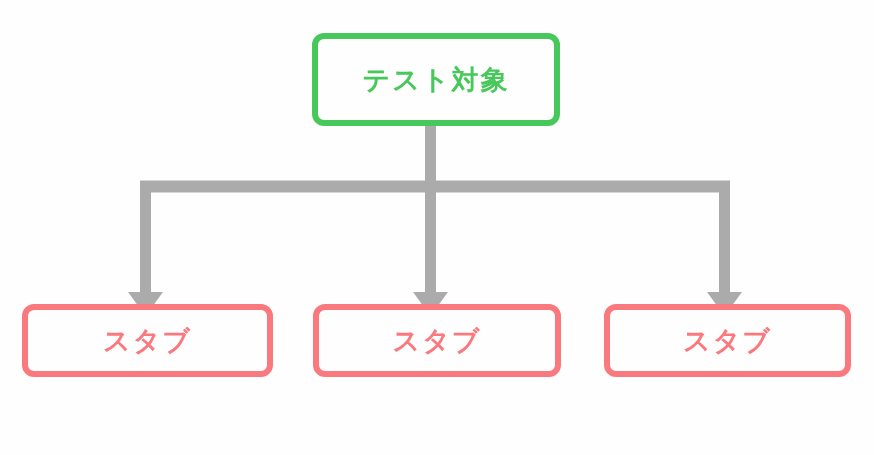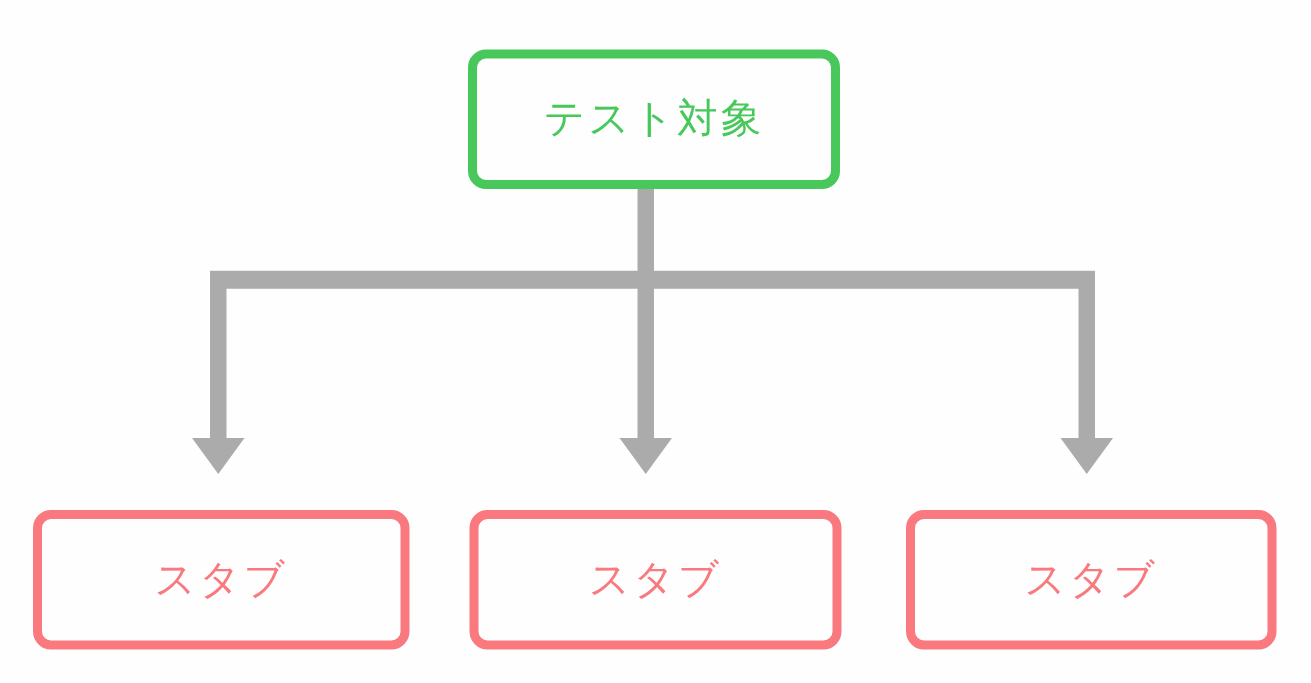--- a/index.html
+++ b/index.html
@@ -28,21 +28,21 @@
   .node {
     position: absolute;
     box-sizing: border-box;
     display: flex;
     align-items: center;
     justify-content: center;
     background: #fefefe;
     border-style: solid;
   }
   .node-label {
-    font-weight: normal;
+    font-weight: bold;
     letter-spacing: 2px;
     white-space: nowrap;
     line-height: 1;
   }
 
   
   #node-sut {
     left: 312px;
     top: 33px;
     width: 248px;
@@ -51,22 +51,22 @@
     border-color: #48c85b;
     border-radius: 12px;
   }
   #node-sut .node-label {
     color: #48c85b;
     font-size: 27px;
   }
 
   
   .node-stub {
-    top: 340px;
-    height: 93px;
+    top: 304px;
+    height: 73px;
     border-width: 6px;
     border-color: #f9797e;
     border-radius: 12px;
   }
   .node-stub .node-label {
     color: #f9797e;
     font-size: 27px;
   }
   #node-stub-1 { left: 22px;  width: 251px; }
   #node-stub-2 { left: 313px; width: 248px; }

